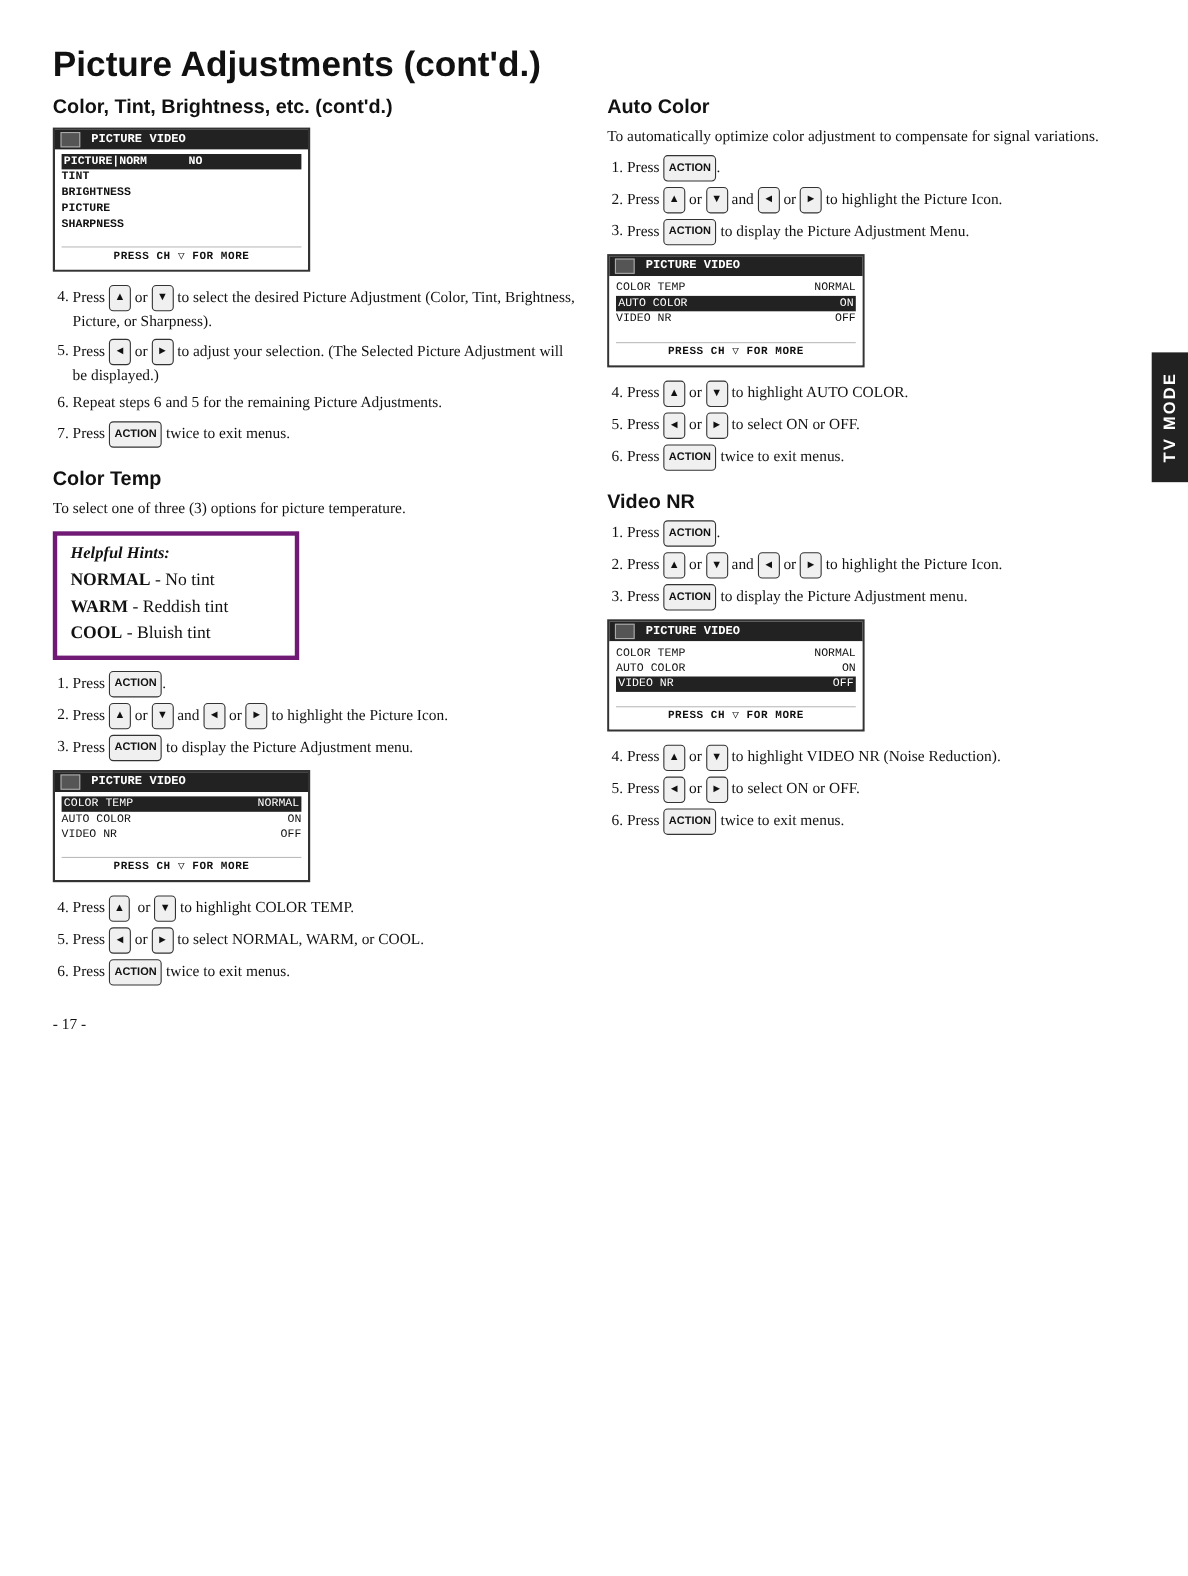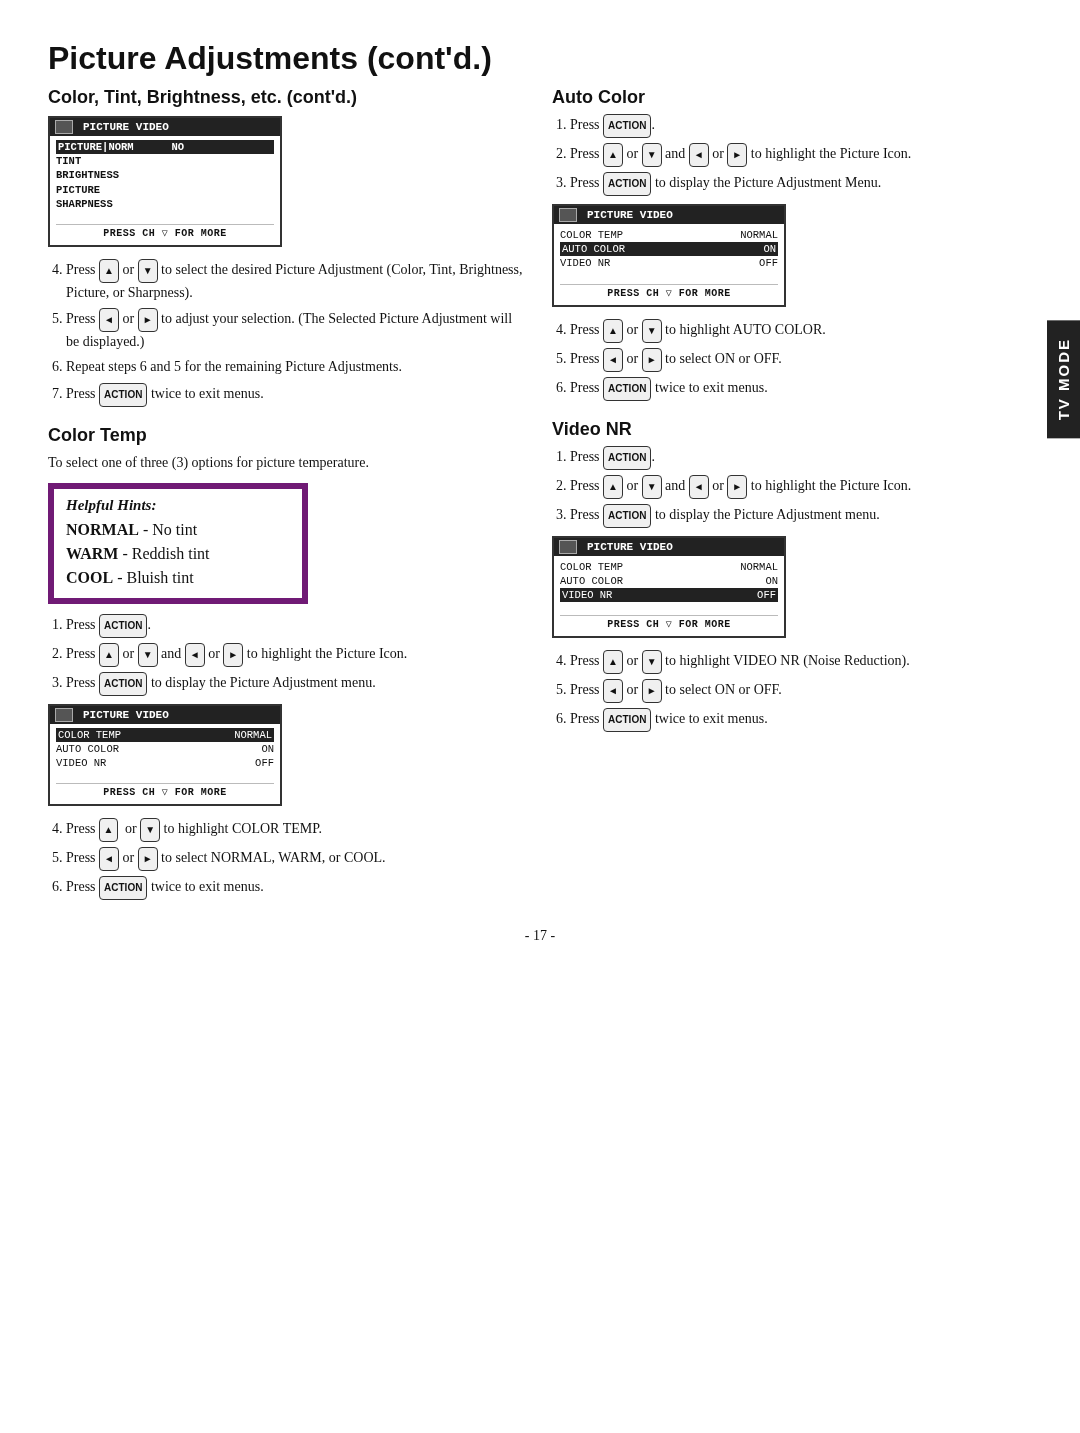--- a/index.html
+++ b/index.html
@@ -123,24 +123,24 @@
     .screen-box .menu-line-flex {
       display: flex;
       justify-content: space-between;
       font-size: 10.5px;
       line-height: 1.35;
       font-family: 'Courier New', monospace;
     }
 
     
     .hint-box {
-      border: 6px solid #701a75;
+      border: 4px solid #701a75;
       padding: 8px 12px;
       margin: 10px 0;
-      width: 260px;
+      width: 224px;
     }
 
     .hint-box .hint-title {
       font-style: italic;
       font-weight: bold;
       font-size: 15px;
       margin-bottom: 4px;
     }
 
     .hint-box .hint-item {
@@ -179,21 +179,21 @@
       height: 10px;
     }
 
     p.body-text {
       font-size: 14px;
       line-height: 1.5;
       margin-bottom: 6px;
     }
 
     .page-num {
-      text-align: center;
+      text-align: left;
       margin-top: 20px;
       font-size: 14px;
     }
   </style>
 </head>
 <body>
 
 <div class="tv-mode-tab">TV MODE</div>
 
 <h1 class="page-title">Picture Adjustments (cont'd.)</h1>
@@ -304,20 +304,21 @@
         Press <span class="btn-icon">ACTION</span> twice to exit menus.
       </li>
     </ol>
 
   </div>
 
   <div class="right-col">
 
     <h2 class="section-title">Auto Color</h2>
 
+    <p class="body-text">To automatically optimize color adjustment to compensate for signal variations.</p>
 
     <ol class="step-list">
       <li>
         Press <span class="btn-icon">ACTION</span>.
       </li>
       <li>
         Press <span class="btn-icon">▲</span>
         or <span class="btn-icon">▼</span>
         and <span class="btn-icon">◄</span>
         or <span class="btn-icon">►</span>

